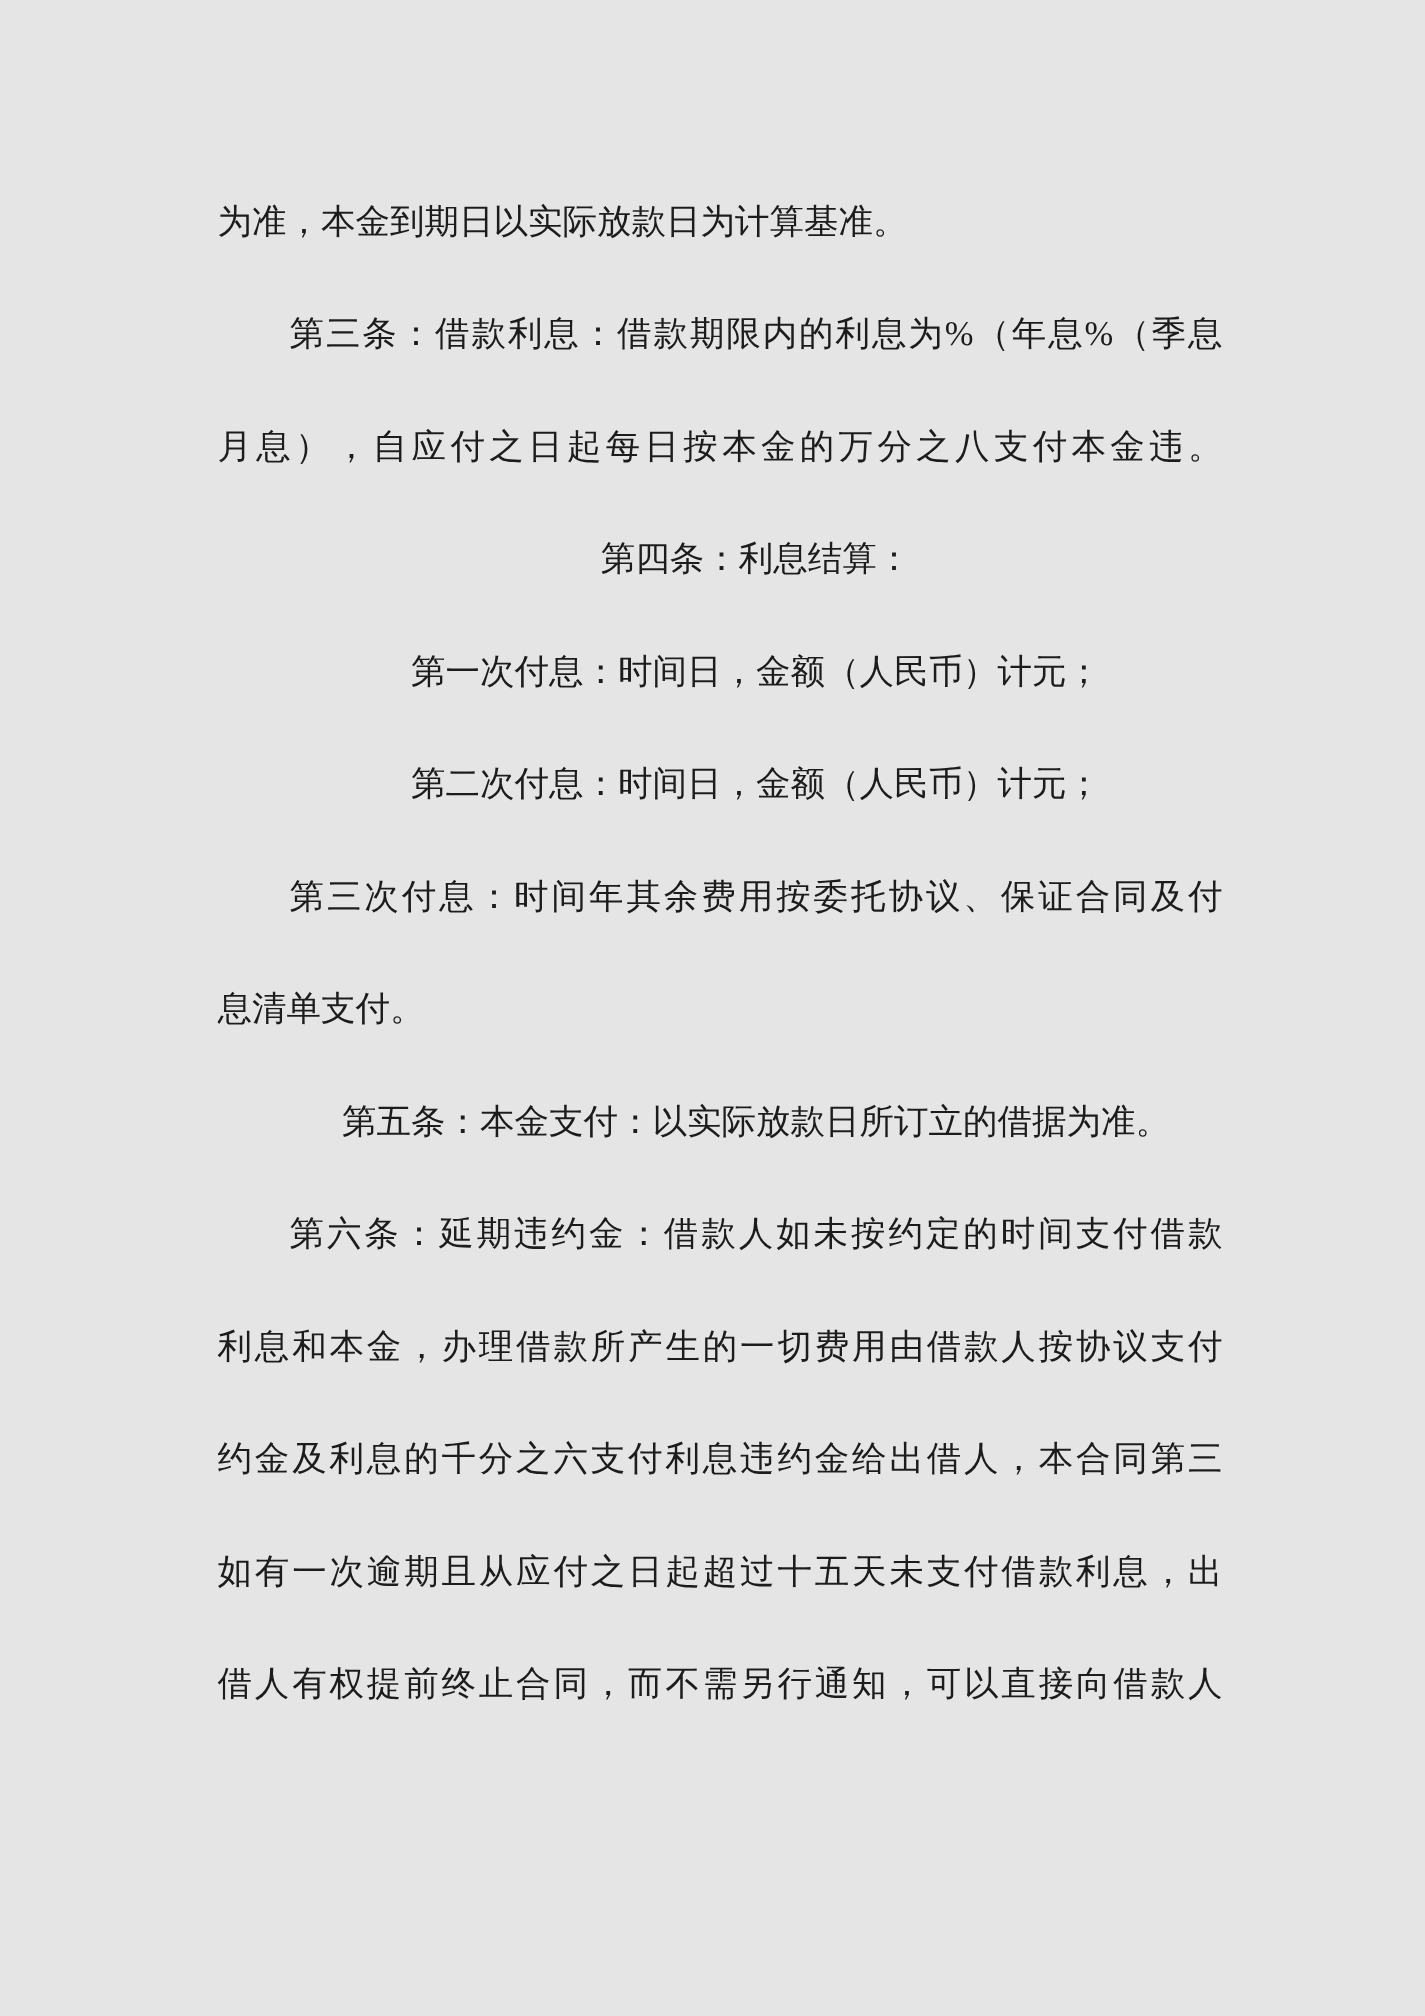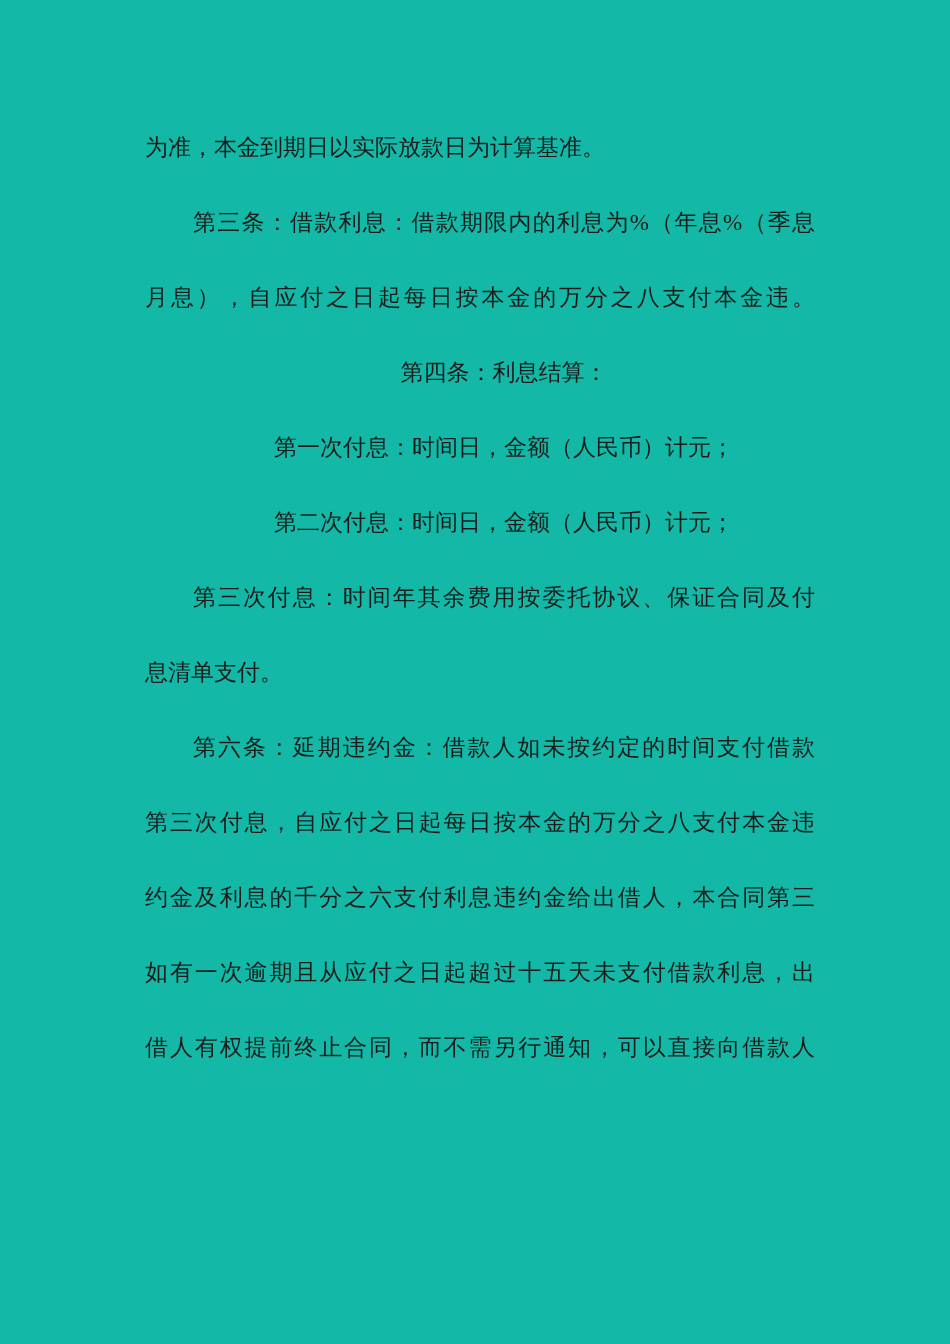--- a/index.html
+++ b/index.html
@@ -4,21 +4,21 @@
 <style>
   html, body {
     margin: 0;
     padding: 0;
     background: #ffffff;
   }
   .page {
     position: relative;
     width: 950px;
     height: 1344px;
-    background: #14b8a6;
+    background: #e5e5e5;
     overflow: hidden;
     box-sizing: border-box;
     padding: 110px 135px 0 145px;
     font-family: "Liberation Serif", "DejaVu Serif", serif;
     color: #1c1c1c;
     font-size: 23px;
   }
   .doc-body {
     width: 670px;
   }
@@ -47,19 +47,20 @@
 <div class="page">
   <div class="doc-body">
       <div class="line">为准，本金到期日以实际放款日为计算基准。</div>
       <div class="line indent justify">第三条：借款利息：借款期限内的利息为%（年息%（季息</div>
       <div class="line justify">月息），自应付之日起每日按本金的万分之八支付本金违。</div>
       <div class="line indent">第四条：利息结算：</div>
       <div class="line indent">第一次付息：时间日，金额（人民币）计元；</div>
       <div class="line indent">第二次付息：时间日，金额（人民币）计元；</div>
       <div class="line indent justify">第三次付息：时间年其余费用按委托协议、保证合同及付</div>
       <div class="line">息清单支付。</div>
+      <div class="line indent">第五条：本金支付：以实际放款日所订立的借据为准。</div>
       <div class="line indent justify">第六条：延期违约金：借款人如未按约定的时间支付借款</div>
-      <div class="line justify">第三次付息，自应付之日起每日按本金的万分之八支付本金违</div>
+      <div class="line justify">利息和本金，办理借款所产生的一切费用由借款人按协议支付</div>
       <div class="line justify">约金及利息的千分之六支付利息违约金给出借人，本合同第三</div>
       <div class="line justify">如有一次逾期且从应付之日起超过十五天未支付借款利息，出</div>
       <div class="line justify">借人有权提前终止合同，而不需另行通知，可以直接向借款人</div>
     </div>
 </div>
 
 </body></html>

